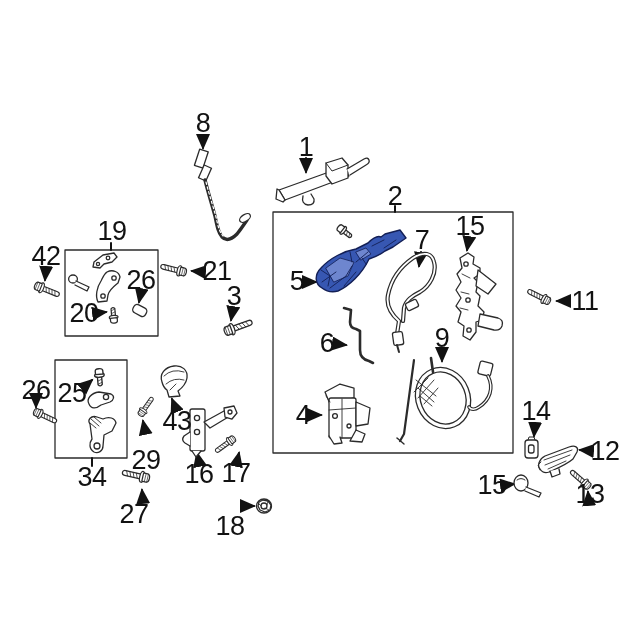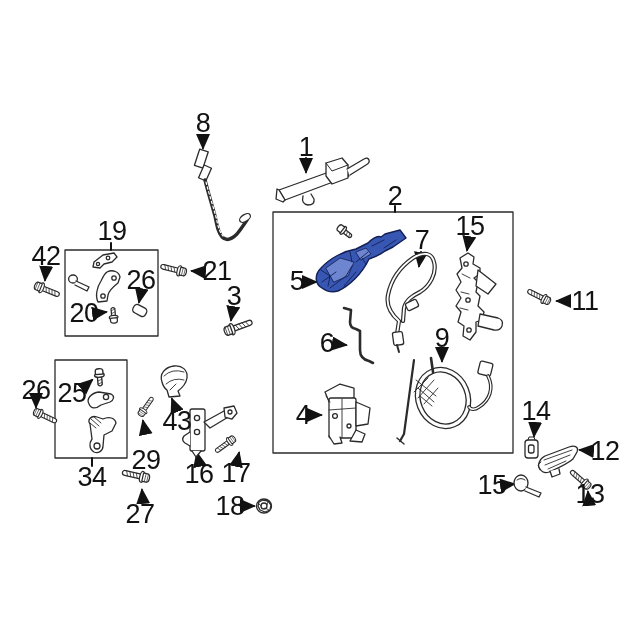--- a/index.html
+++ b/index.html
@@ -240,26 +240,26 @@
 <div class="lbl" style="left:203px;top:123px">8</div>
 <div class="lbl" style="left:442px;top:338px">9</div>
 <div class="lbl" style="left:470px;top:226px">15</div>
 <div class="lbl" style="left:585px;top:301px">11</div>
 <div class="lbl" style="left:605px;top:451px">12</div>
 <div class="lbl" style="left:590px;top:494px">13</div>
 <div class="lbl" style="left:536px;top:411px">14</div>
 <div class="lbl" style="left:492px;top:485px">15</div>
 <div class="lbl" style="left:199px;top:474px">16</div>
 <div class="lbl" style="left:236px;top:473px">17</div>
-<div class="lbl" style="left:230px;top:506px">18</div>
+<div class="lbl" style="left:230px;top:526px">18</div>
 <div class="lbl" style="left:112px;top:231px">19</div>
 <div class="lbl" style="left:84px;top:313px">20</div>
 <div class="lbl" style="left:217px;top:271px">21</div>
 <div class="lbl" style="left:46px;top:256px">42</div>
 <div class="lbl" style="left:141px;top:280px">26</div>
 <div class="lbl" style="left:92px;top:477px">34</div>
 <div class="lbl" style="left:72px;top:393px">25</div>
 <div class="lbl" style="left:36px;top:390px">26</div>
-<div class="lbl" style="left:140px;top:514px">27</div>
+<div class="lbl" style="left:134px;top:514px">27</div>
 <div class="lbl" style="left:177px;top:421px">43</div>
 <div class="lbl" style="left:146px;top:460px">29</div>
 
 </div>
 
 </body></html>

